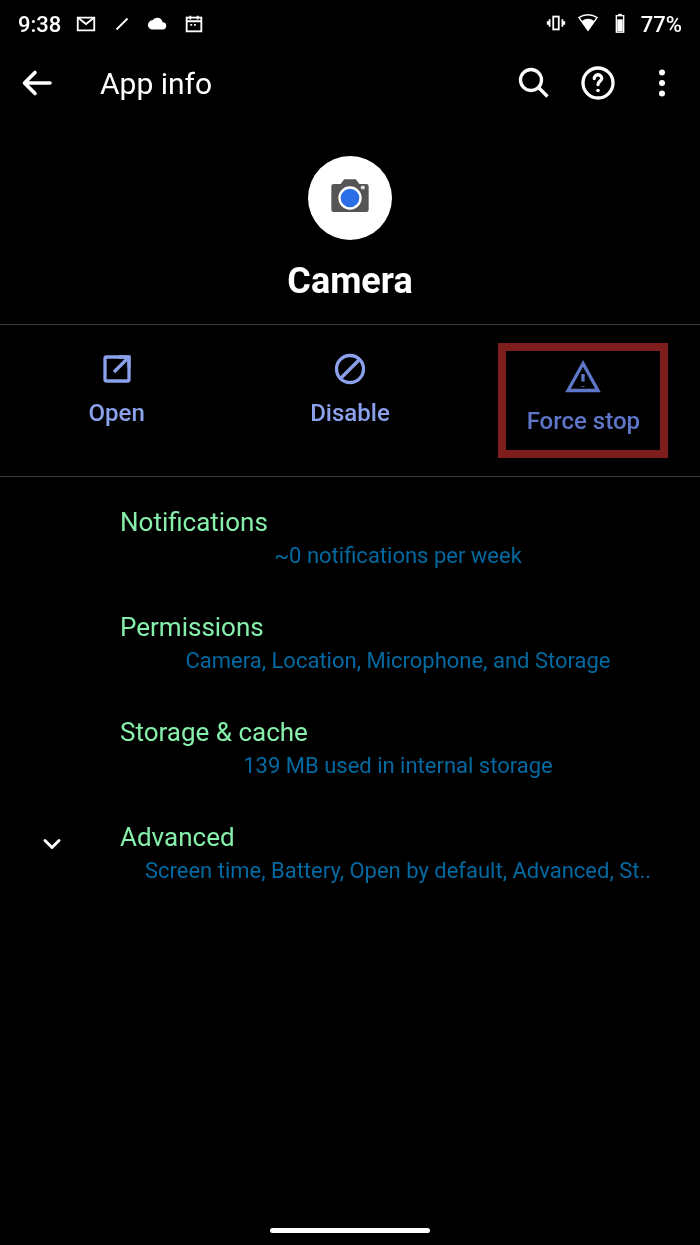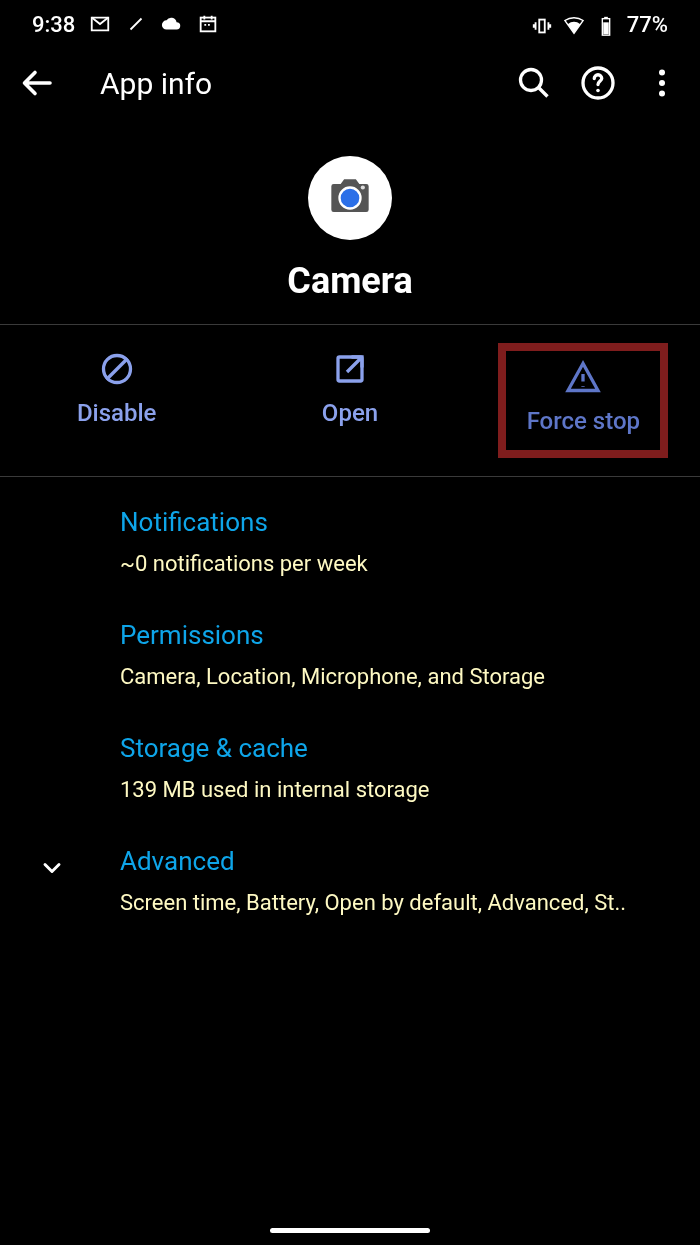--- a/index.html
+++ b/index.html
@@ -12,26 +12,26 @@
     overflow: hidden;
     position: relative;
   }
 
   
   .status-bar {
     height: 48px;
     display: flex;
     align-items: center;
     justify-content: space-between;
-    padding: 0 32px;
+    padding: 0 18px;
     font-size: 22px;
     font-weight: 500;
   }
   .status-left { display: flex; align-items: center; gap: 14px; }
-  .status-right { display: flex; align-items: flex-end; gap: 10px; }
+  .status-right { display: flex; align-items: flex-start; gap: 10px; }
   .status-glyph { width: 22px; height: 22px; display: flex; align-items: center; justify-content: center; fill: #fff; }
 
   
   .toolbar {
     height: 70px;
     display: flex;
     align-items: center;
     padding: 0 20px;
     gap: 24px;
   }
@@ -95,30 +95,31 @@
   .action.highlight .action-icon { stroke: #5e76c8; }
 
   
   .list { padding: 8px 0; }
   .list-item {
     padding: 22px 24px 22px 120px;
     position: relative;
   }
   .list-item .title {
     font-size: 26px;
-    color: #0ea5e9;
+    color: #86efac;
   }
   .list-item .sub {
     font-size: 22px;
-    color: #fef9c3;
-    margin-top: 14px;
+    color: #0369a1;
+    margin-top: 6px;
     white-space: nowrap;
     overflow: hidden;
     text-overflow: ellipsis;
     max-width: 560px;
+    text-align: center;
   }
   .expand-arrow {
     position: absolute;
     left: 38px;
     top: 30px;
     width: 28px; height: 28px;
     fill: #fff;
   }
 
   
@@ -227,31 +228,31 @@
     </svg>
   </div>
   <div class="app-name">Camera</div>
 </div>
 
 <div class="hr"></div>
 
 <div class="action-row">
   <div class="action">
     <svg class="action-icon" viewBox="0 0 24 24">
+      <rect x="4" y="4" width="16" height="16" rx="1"></rect>
+      <path d="M10 14l9-9M13 4h7v7"></path>
+    </svg>
+    <span>Open</span>
+  </div>
+  <div class="action">
+    <svg class="action-icon" viewBox="0 0 24 24">
       <circle cx="12" cy="12" r="9"></circle>
       <path d="M5 19L19 5"></path>
     </svg>
     <span>Disable</span>
-  </div>
-  <div class="action">
-    <svg class="action-icon" viewBox="0 0 24 24">
-      <rect x="4" y="4" width="16" height="16" rx="1"></rect>
-      <path d="M10 14l9-9M13 4h7v7"></path>
-    </svg>
-    <span>Open</span>
   </div>
   <div class="action highlight">
     <svg class="action-icon" viewBox="0 0 24 24">
       <path d="M12 3L2 21h20L12 3z"></path>
       <path d="M12 10v5M12 18v0.5"></path>
     </svg>
     <span>Force stop</span>
   </div>
 </div>
 

